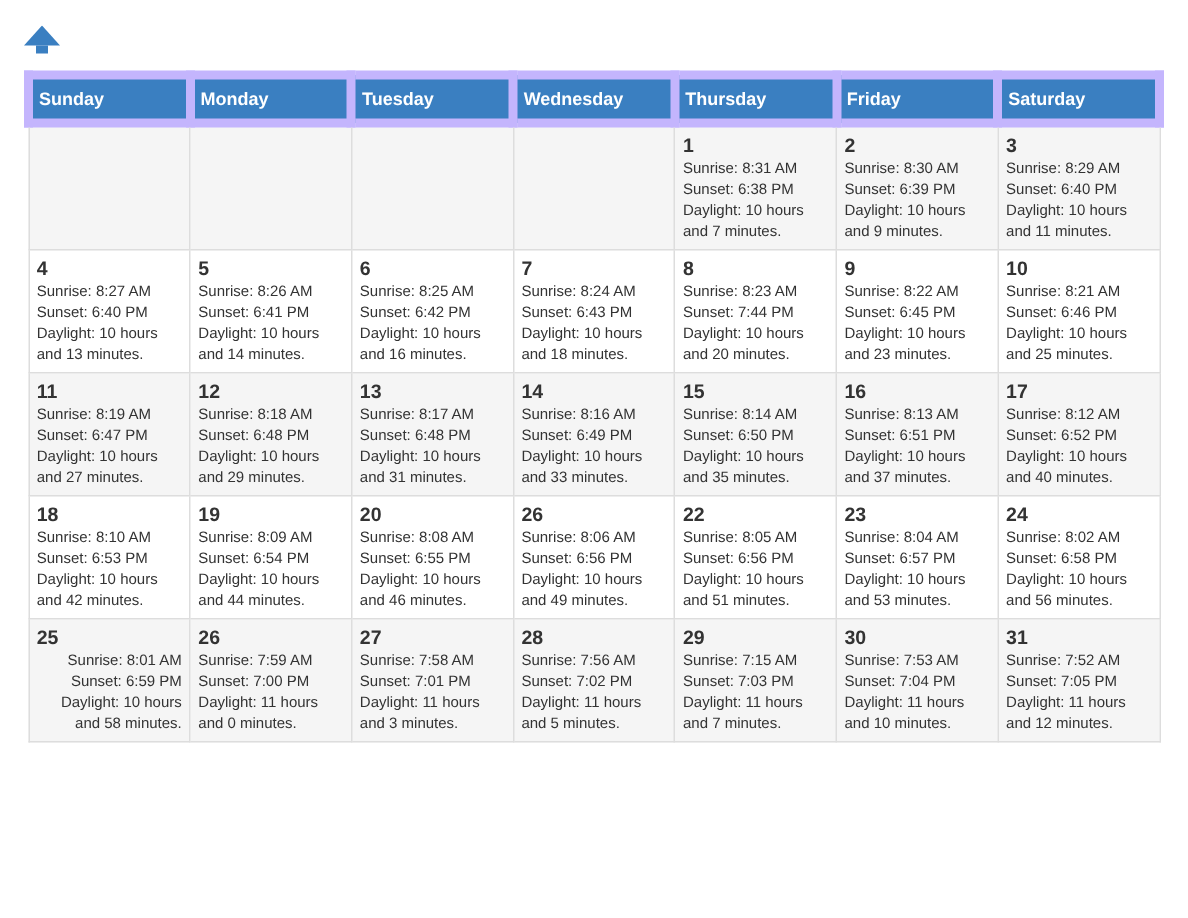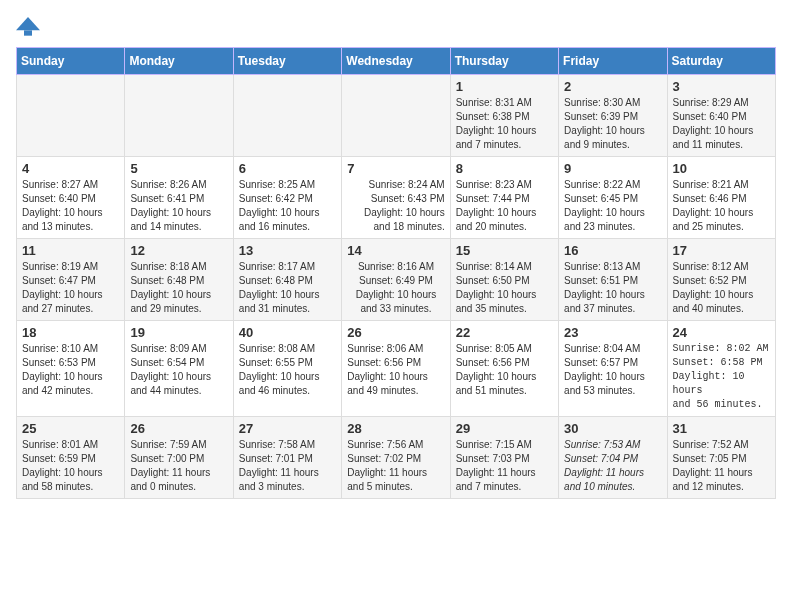--- a/index.html
+++ b/index.html
@@ -53,21 +53,21 @@
       border-collapse: collapse;
       table-layout: fixed;
     }
     thead tr th {
       background-color: #3a7fc1;
       color: #fff;
       font-size: 12px;
       font-weight: bold;
       padding: 6px 4px;
       text-align: left;
-      border: 1px solid #c4b5fd;
+      border: 6px solid #c4b5fd;
     }
     tbody tr td {
       vertical-align: top;
       border: 1px solid #ddd;
       padding: 4px 5px;
       font-size: 10.5px;
       color: #333;
       height: 80px;
       background: #fff;
     }
@@ -169,21 +169,21 @@
         </td>
         <td>
           <div class="day-number">6</div>
           <div class="day-info" style="white-space: pre-line;">Sunrise: 8:25 AM
 Sunset: 6:42 PM
 Daylight: 10 hours
 and 16 minutes.</div>
         </td>
         <td>
           <div class="day-number">7</div>
-          <div class="day-info" style="white-space: pre-line; text-align: right;">Sunrise: 8:24 AM
+          <div class="day-info" style="white-space: pre-line;">Sunrise: 8:24 AM
 Sunset: 6:43 PM
 Daylight: 10 hours
 and 18 minutes.</div>
         </td>
         <td>
           <div class="day-number">8</div>
           <div class="day-info" style="white-space: pre-line;">Sunrise: 8:23 AM
 Sunset: 7:44 PM
 Daylight: 10 hours
 and 20 minutes.</div>
@@ -220,21 +220,21 @@
         </td>
         <td>
           <div class="day-number">13</div>
           <div class="day-info" style="white-space: pre-line;">Sunrise: 8:17 AM
 Sunset: 6:48 PM
 Daylight: 10 hours
 and 31 minutes.</div>
         </td>
         <td>
           <div class="day-number">14</div>
-          <div class="day-info" style="white-space: pre-line; text-align: center;">Sunrise: 8:16 AM
+          <div class="day-info" style="white-space: pre-line;">Sunrise: 8:16 AM
 Sunset: 6:49 PM
 Daylight: 10 hours
 and 33 minutes.</div>
         </td>
         <td>
           <div class="day-number">15</div>
           <div class="day-info" style="white-space: pre-line;">Sunrise: 8:14 AM
 Sunset: 6:50 PM
 Daylight: 10 hours
 and 35 minutes.</div>
@@ -263,21 +263,21 @@
 and 42 minutes.</div>
         </td>
         <td>
           <div class="day-number">19</div>
           <div class="day-info" style="white-space: pre-line;">Sunrise: 8:09 AM
 Sunset: 6:54 PM
 Daylight: 10 hours
 and 44 minutes.</div>
         </td>
         <td>
-          <div class="day-number">40</div>
+          <div class="day-number">20</div>
           <div class="day-info" style="white-space: pre-line;">Sunrise: 8:08 AM
 Sunset: 6:55 PM
 Daylight: 10 hours
 and 46 minutes.</div>
         </td>
         <td>
           <div class="day-number">26</div>
           <div class="day-info" style="white-space: pre-line;">Sunrise: 8:06 AM
 Sunset: 6:56 PM
 Daylight: 10 hours
@@ -292,30 +292,30 @@
         </td>
         <td>
           <div class="day-number">23</div>
           <div class="day-info" style="white-space: pre-line;">Sunrise: 8:04 AM
 Sunset: 6:57 PM
 Daylight: 10 hours
 and 53 minutes.</div>
         </td>
         <td>
           <div class="day-number">24</div>
-          <div class="day-info" style="white-space: pre-line; font-family: Liberation Mono, monospace;">Sunrise: 8:02 AM
+          <div class="day-info" style="white-space: pre-line;">Sunrise: 8:02 AM
 Sunset: 6:58 PM
 Daylight: 10 hours
 and 56 minutes.</div>
         </td>
       </tr>
       <tr>
         <td>
           <div class="day-number">25</div>
-          <div class="day-info" style="white-space: pre-line;">Sunrise: 8:01 AM
+          <div class="day-info" style="white-space: pre-line; text-align: right;">Sunrise: 8:01 AM
 Sunset: 6:59 PM
 Daylight: 10 hours
 and 58 minutes.</div>
         </td>
         <td>
           <div class="day-number">26</div>
           <div class="day-info" style="white-space: pre-line;">Sunrise: 7:59 AM
 Sunset: 7:00 PM
 Daylight: 11 hours
 and 0 minutes.</div>
@@ -336,21 +336,21 @@
         </td>
         <td>
           <div class="day-number">29</div>
           <div class="day-info" style="white-space: pre-line;">Sunrise: 7:15 AM
 Sunset: 7:03 PM
 Daylight: 11 hours
 and 7 minutes.</div>
         </td>
         <td>
           <div class="day-number">30</div>
-          <div class="day-info" style="white-space: pre-line; font-style: italic;">Sunrise: 7:53 AM
+          <div class="day-info" style="white-space: pre-line;">Sunrise: 7:53 AM
 Sunset: 7:04 PM
 Daylight: 11 hours
 and 10 minutes.</div>
         </td>
         <td>
           <div class="day-number">31</div>
           <div class="day-info" style="white-space: pre-line;">Sunrise: 7:52 AM
 Sunset: 7:05 PM
 Daylight: 11 hours
 and 12 minutes.</div>

